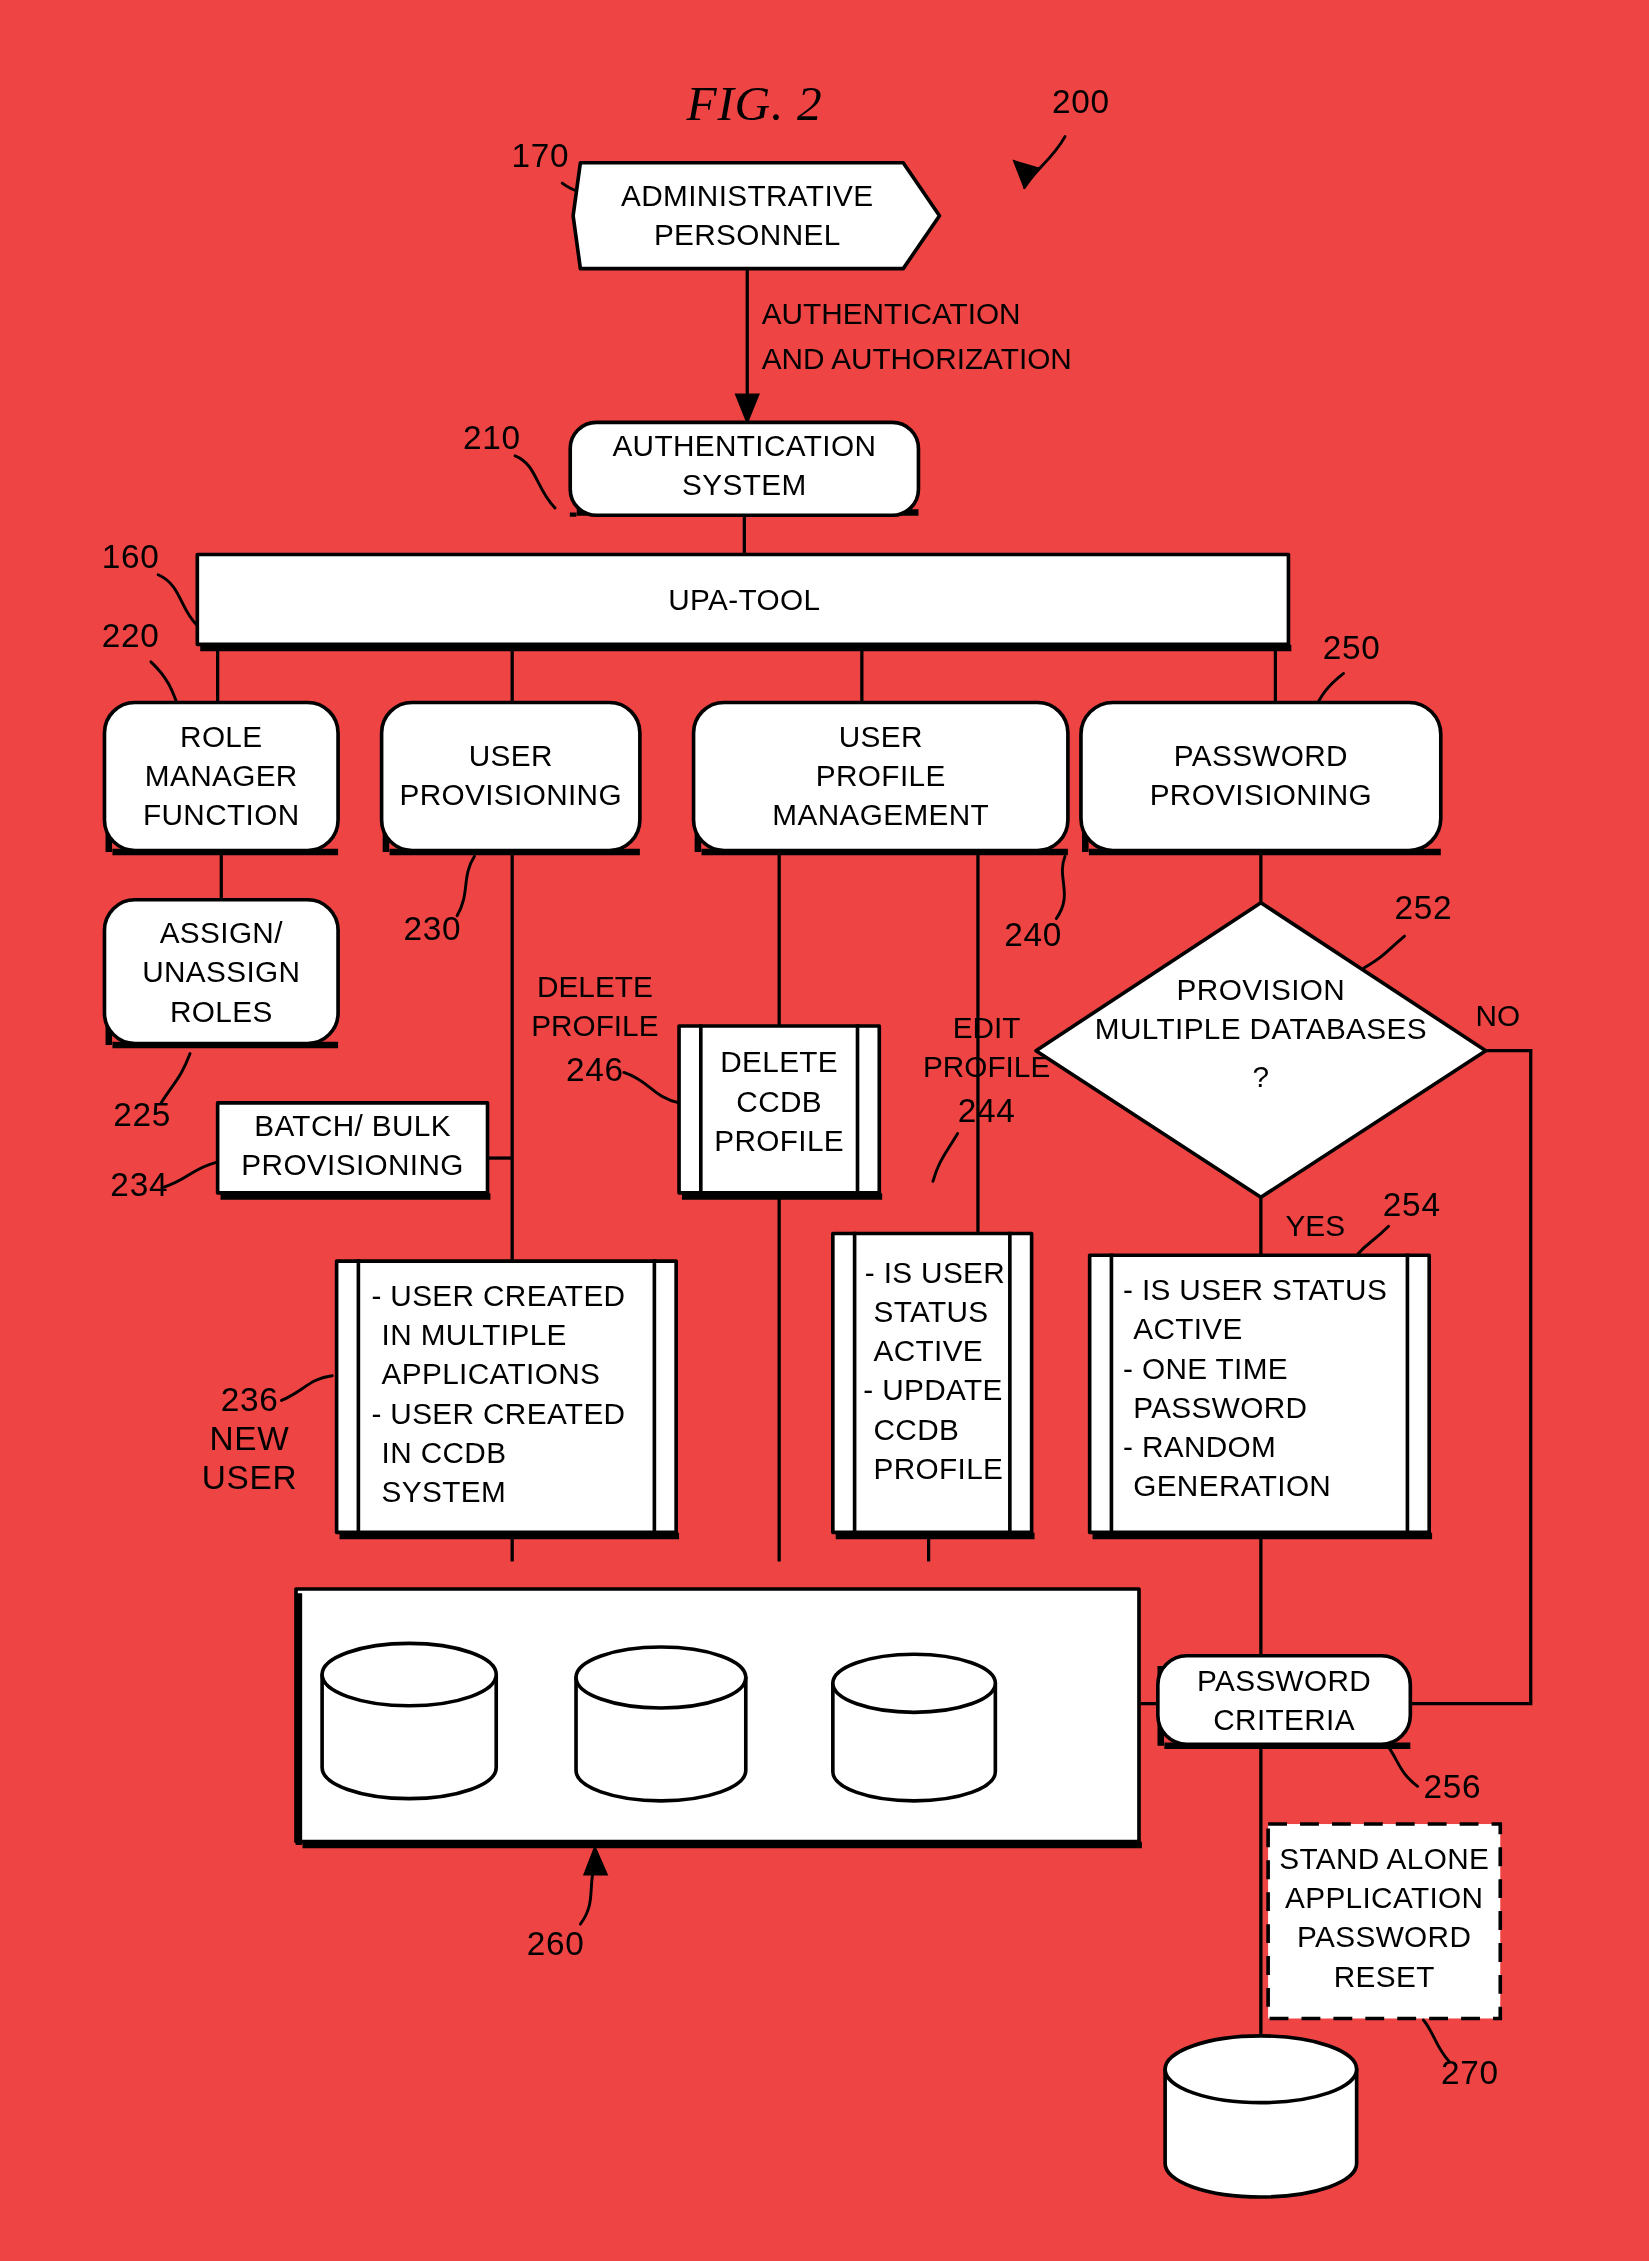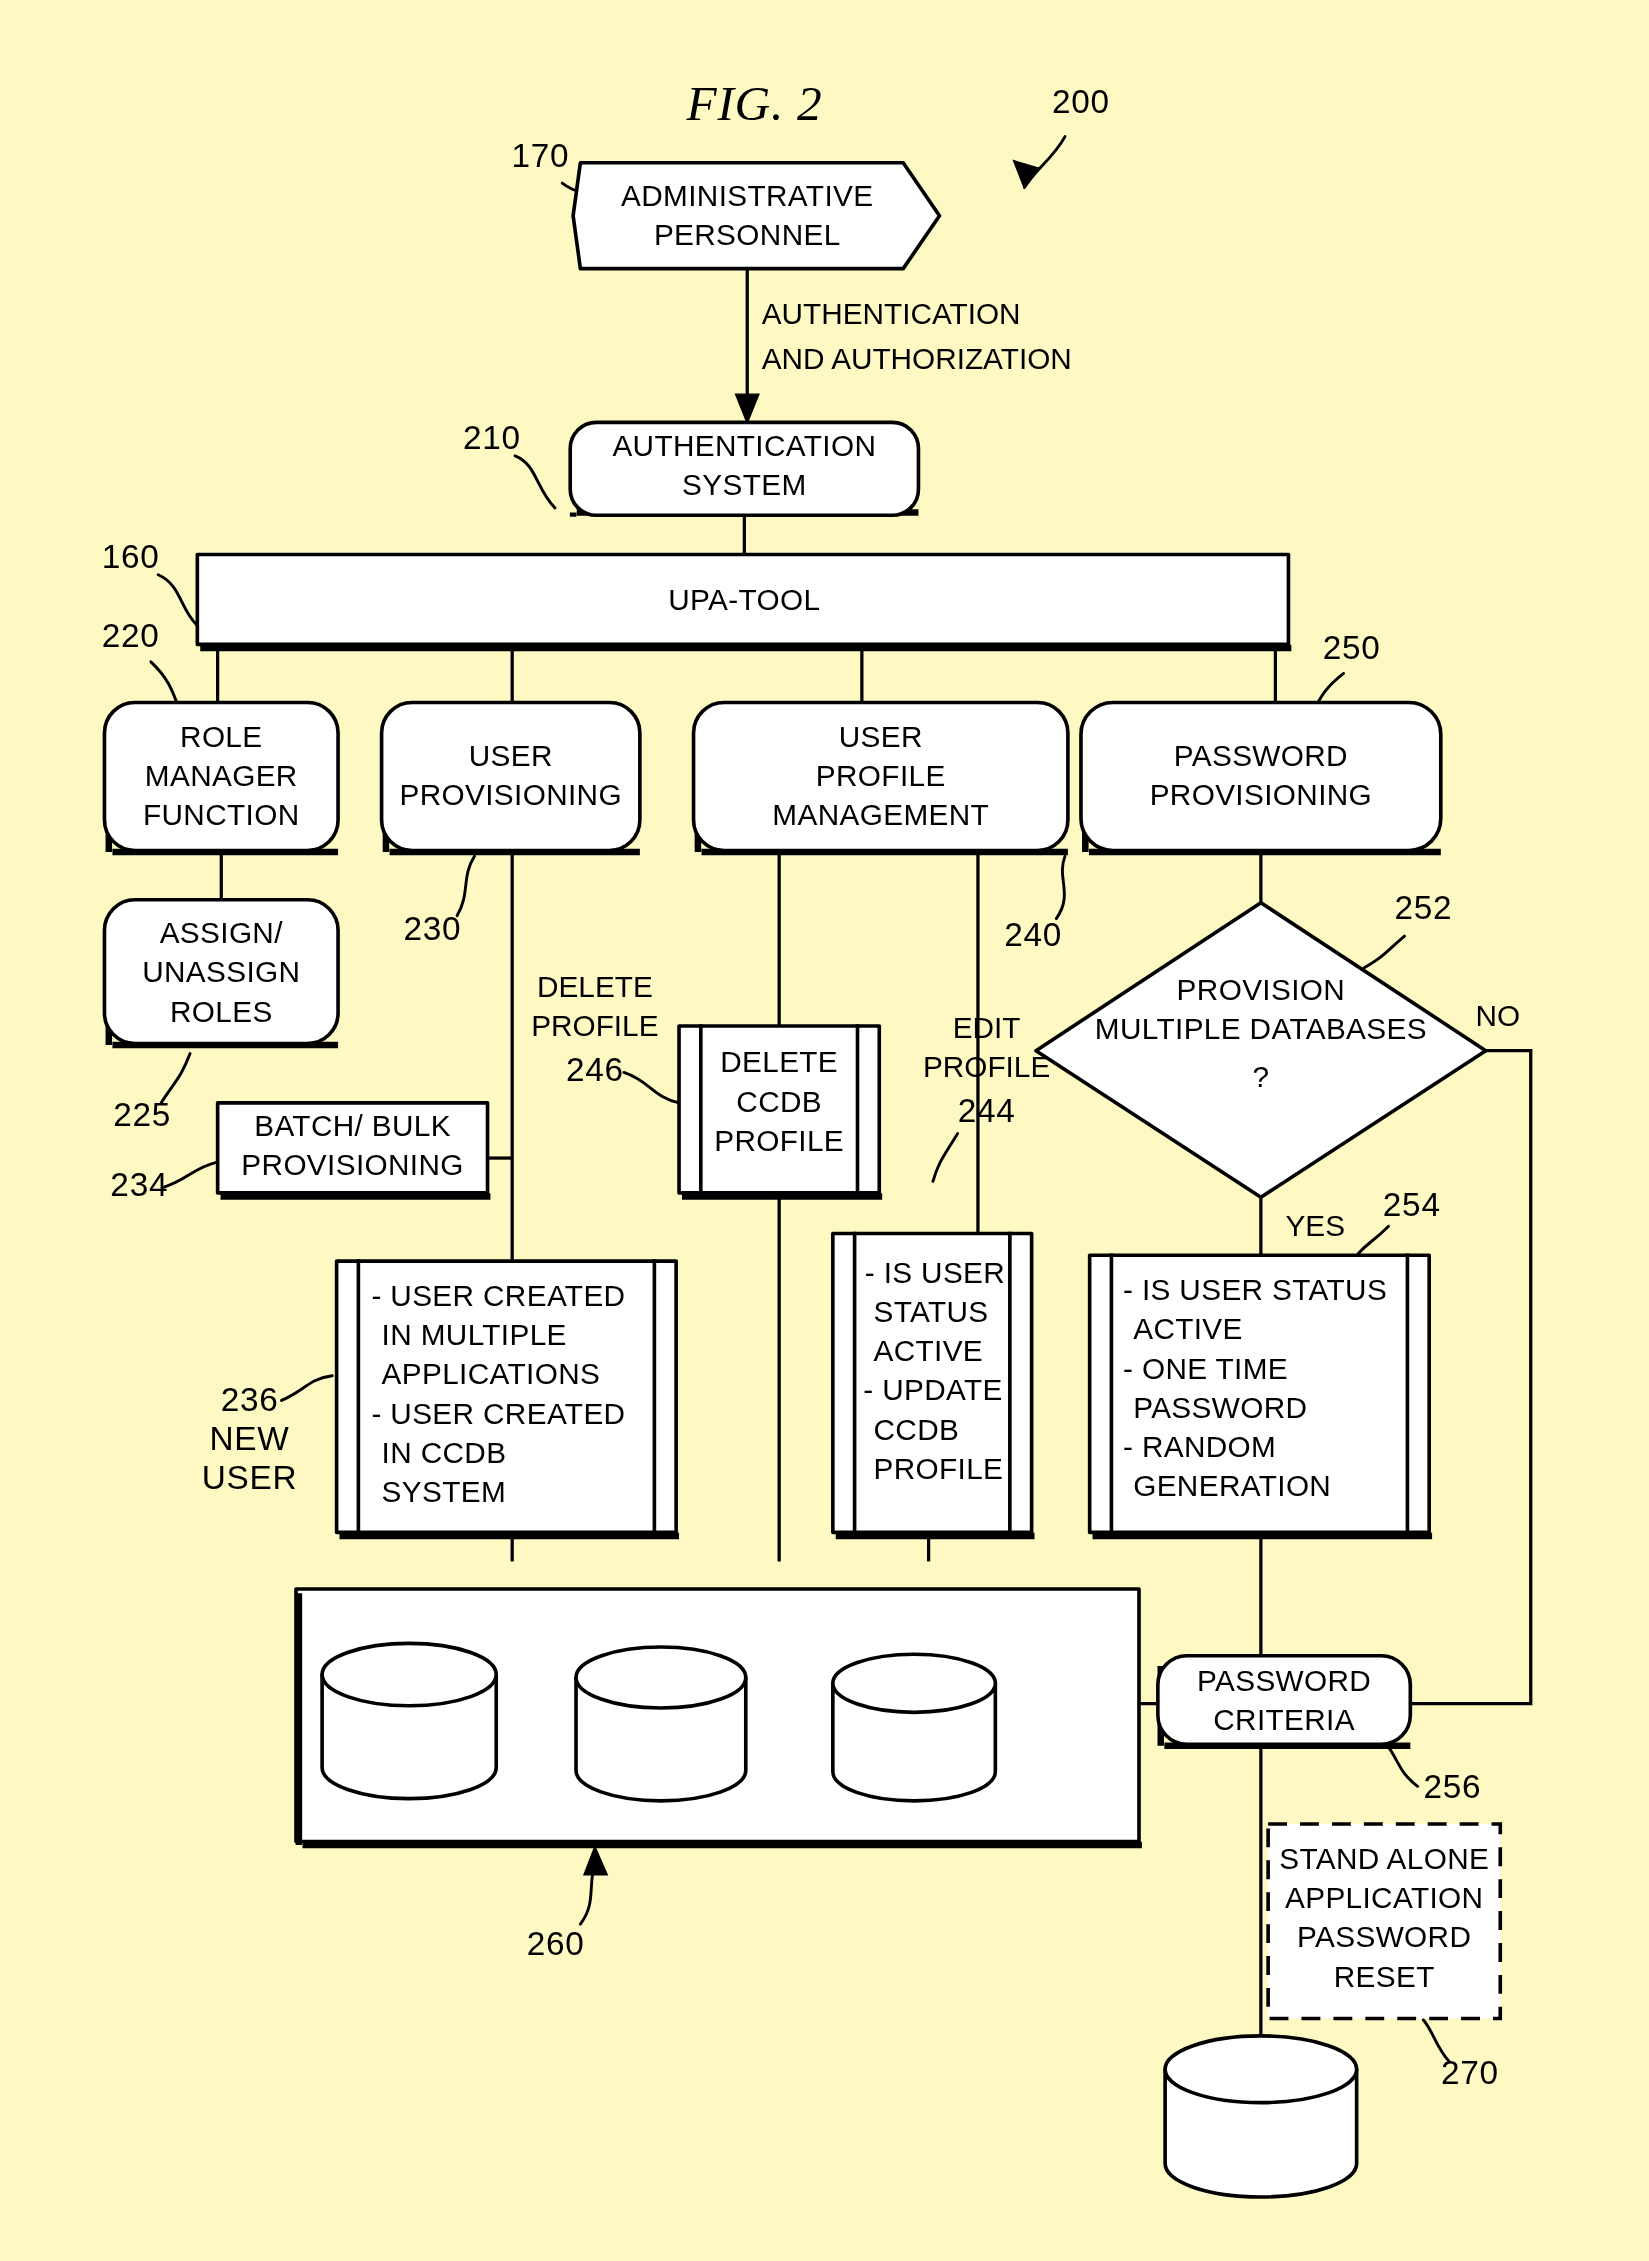--- a/index.html
+++ b/index.html
@@ -10,21 +10,21 @@
   body {
     width: 1649px;
     height: 2261px;
     font-family: "Liberation Sans", sans-serif;
     overflow: hidden;
   }
   #fig-root {
     position: relative;
     width: 1649px;
     height: 2261px;
-    background: #fef9c3;
+    background: #ef4444;
   }
   svg.figure {
     display: block;
     width: 1649px;
     height: 2261px;
   }
   .shape-line {
     fill: none;
     stroke: #000000;
     stroke-width: 5;

